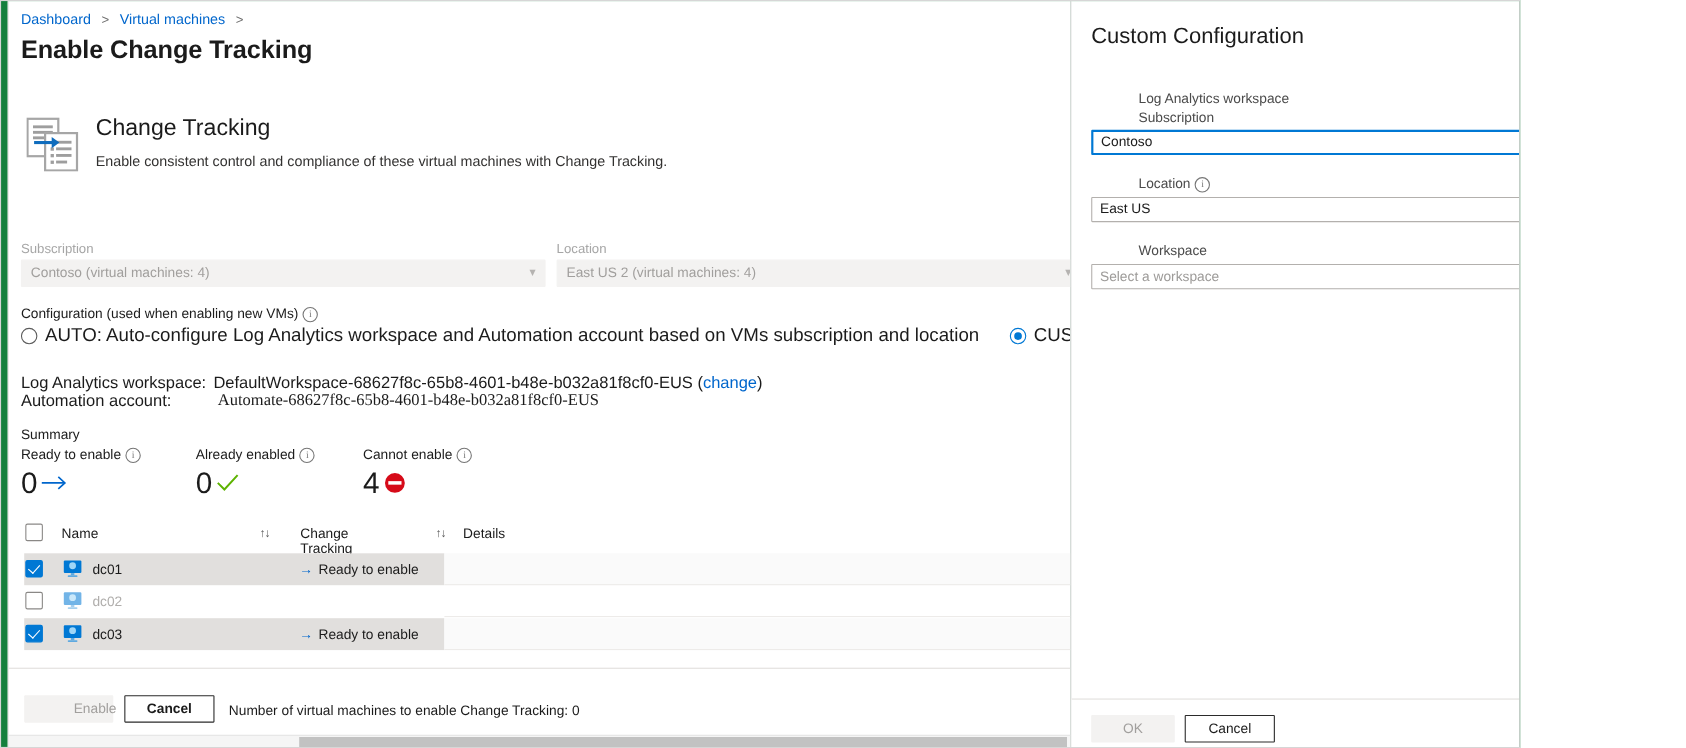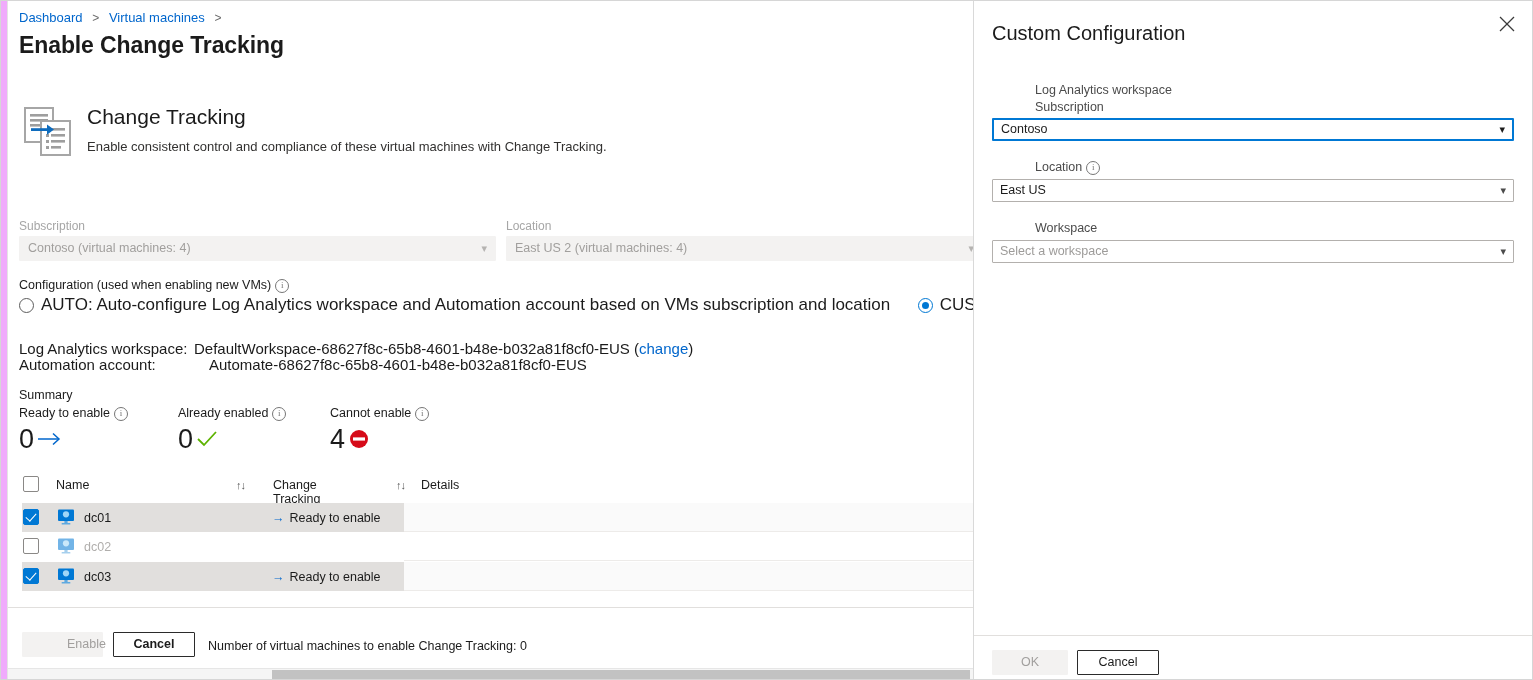--- a/index.html
+++ b/index.html
@@ -7,24 +7,24 @@
     padding: 0;
     background: #ffffff;
   }
   body {
     font-family: "Liberation Sans", sans-serif;
     color: #1b1b1b;
     -webkit-font-smoothing: antialiased;
   }
   #screen {
     position: relative;
-    width: 1533px;
+    width: 1382px;
     height: 680px;
     overflow: hidden;
-    background: #f0abfc;
+    background: #15803d;
     border: 1px solid #d6d6d6;
     box-sizing: border-box;
   }
 
   
   #blade {
     position: absolute;
     left: 6px;
     top: 0;
     width: 966px;
@@ -486,21 +486,21 @@
         <span>CUSTOM: Choose existing Log Analytics workspa</span>
       </span>
     </div>
 
     <div class="kv" style="left:11px; top:339px;">Log Analytics workspace:</div>
     <div class="kv" style="left:186px; top:339px;">
       <span>DefaultWorkspace-68627f8c-65b8-4601-b48e-b032a81f8cf0-EUS</span>
       <span>(<a href="#">change</a>)</span>
     </div>
     <div class="kv" style="left:11px; top:355px;">Automation account:</div>
-    <div class="kv" style="left:201px; top:355px;">Automate-68627f8c-65b8-4601-b48e-b032a81f8cf0-EUS</div>
+    <div class="kv" style="left:190px; top:355px;font-family:Liberation Serif, serif;">Automate-68627f8c-65b8-4601-b48e-b032a81f8cf0-EUS</div>
 
     <div class="summary-head">Summary</div>
 
     <div class="sum-item" style="left:11px;">
       <div class="sum-title">
         <span>Ready to enable</span><span class="info-i">i</span>
       </div>
       <div class="sum-val">
         <span>0</span>
         <span class="glyph">

